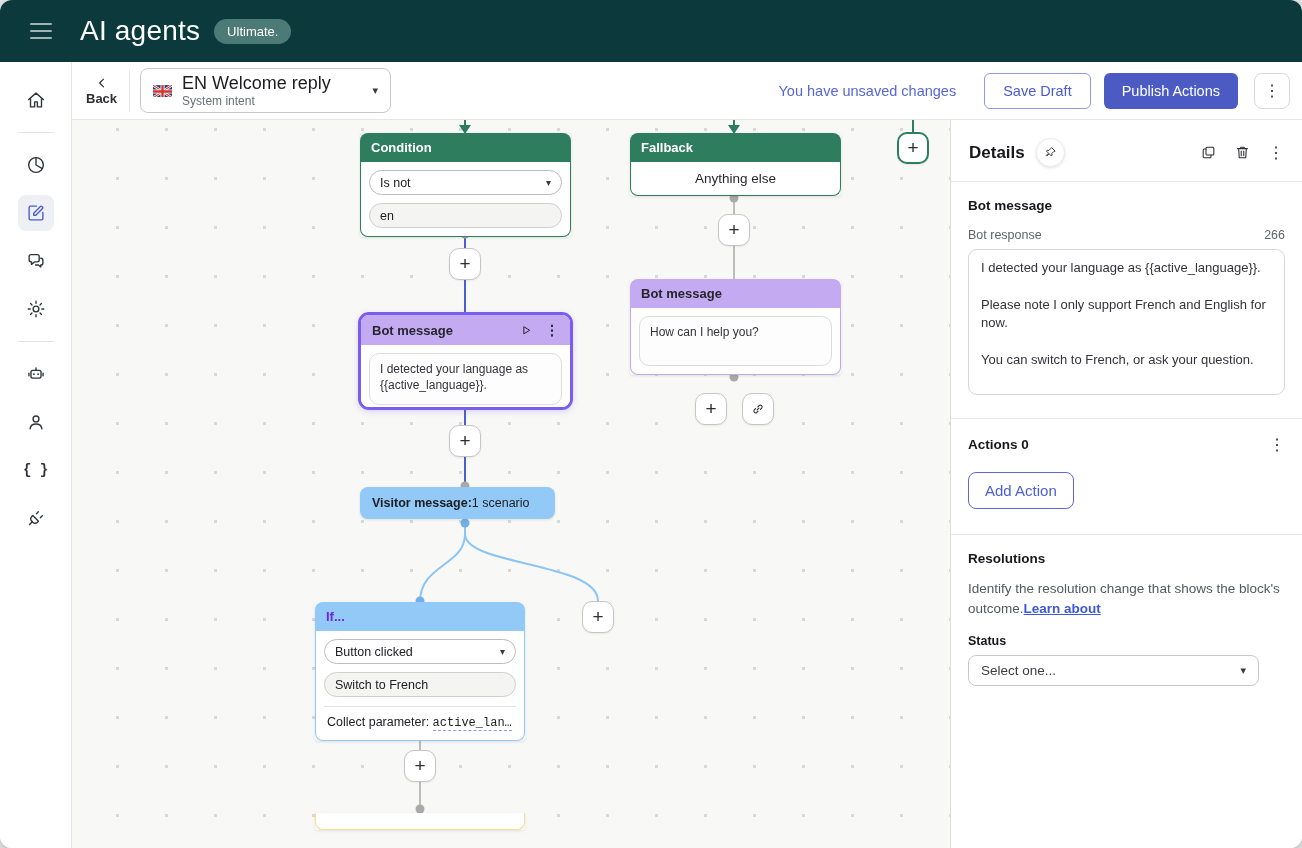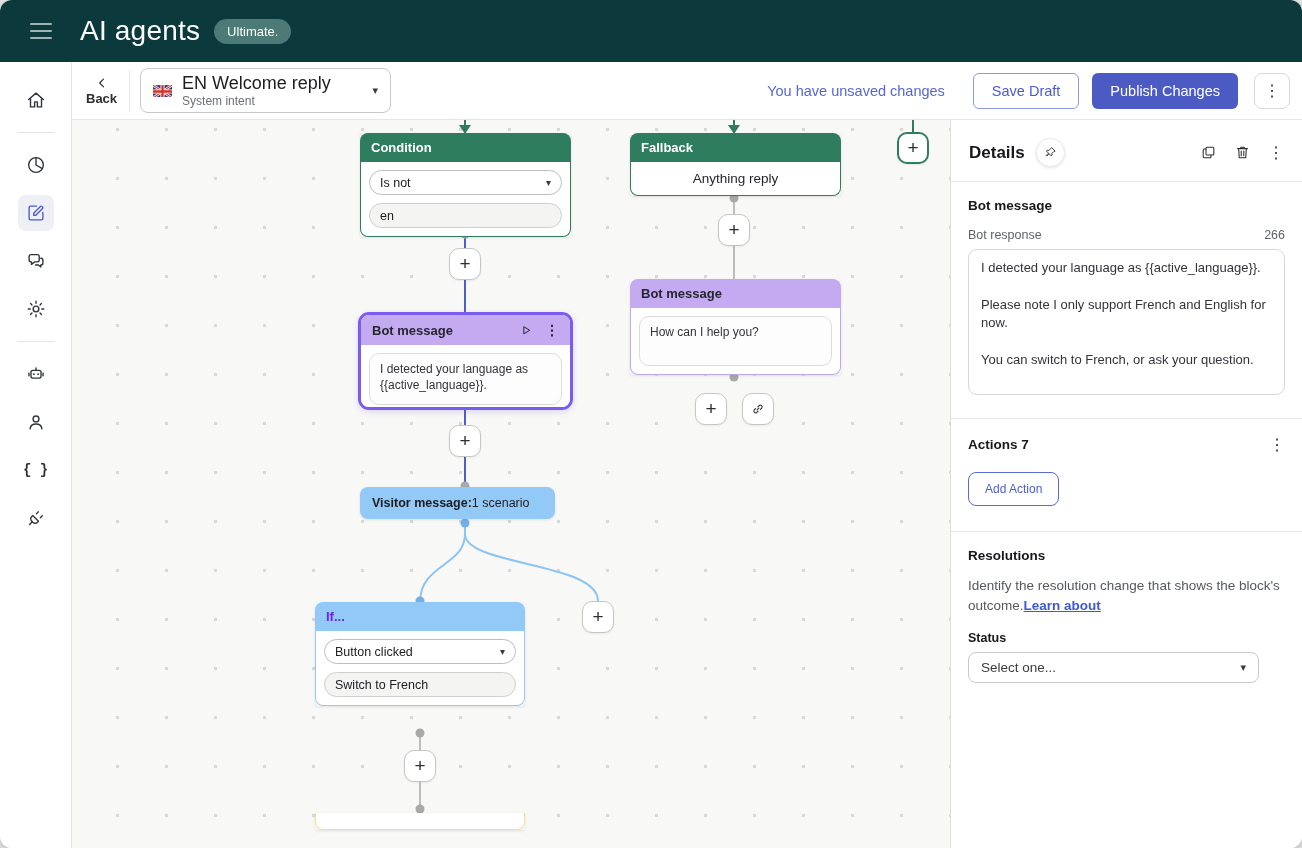--- a/index.html
+++ b/index.html
@@ -88,21 +88,21 @@
   .pin-circle svg { width:15px; height:15px; stroke:#2e2e33; fill:none; stroke-width:1.5; stroke-linecap:round; stroke-linejoin:round; }
   .d-kebab { font-size:16px; color:#2e2e33; cursor:pointer; }
   .d-div { height:1px; background:#e8e8e8; }
   .d-section { padding:16px 17px; }
   .d-sec-title { font-size:13.5px; font-weight:700; color:#17171c; }
   .d-label-row { display:flex; align-items:baseline; margin-top:15px; }
   .d-label { font-size:12.5px; color:#5f6369; }
   .d-count { margin-left:auto; font-size:12.5px; color:#5f6369; }
   .d-textarea { margin-top:7px; border:1px solid #d8d8d8; border-radius:9px; padding:9px 12px; font-size:13px; line-height:1.42; color:#33333a; white-space:pre-line; height:146px; overflow:hidden; background:#fff; cursor:text; }
   .actions-row { display:flex; align-items:center; }
-  .add-action { margin-top:18px; border:1px solid #5b6ad6; background:#fff; color:#4c5ed1; font-size:12px; border-radius:8px; padding:9px 16px; cursor:pointer; font-family:inherit; }
+  .add-action { margin-top:18px; border:1px solid #5b6ad6; background:#fff; color:#4c5ed1; font-size:15px; border-radius:8px; padding:9px 16px; cursor:pointer; font-family:inherit; }
   .res-desc { margin-top:13px; font-size:13.5px; line-height:1.5; color:#55585f; }
   .learn-link { color:#3d59d6; font-weight:700; text-decoration:underline; cursor:pointer; }
   .status-label { margin-top:14px; font-size:12.5px; font-weight:700; color:#17171c; }
   .status-select { margin-top:7px; width:291px; height:31px; border:1px solid #c9c9c9; border-radius:8px; display:flex; align-items:center; padding:0 12px; font-size:13.5px; color:#3c3c42; cursor:pointer; background:#fff;gap:8px; }
   .status-select .caret { margin-left:auto; }
 </style>
 </head>
 <body>
 
 <div id="app">
@@ -195,21 +195,21 @@
       </span>
       <span class="intent-text">
         <div class="intent-title">EN Welcome reply</div>
         <div class="intent-sub">System intent</div>
       </span>
       <span class="caret">▾</span>
     </div>
     <div class="toolbar-right">
       <span class="unsaved">You have unsaved changes</span>
       <button class="btn-outline">Save Draft</button>
-      <button class="btn-primary">Publish Changes</button>
+      <button class="btn-primary">Publish Actions</button>
       <div class="tb-kebab">
           <span>⋮</span>
         </div>
     </div>
   </div>
 
   <div class="canvas">
     <svg class="edges" viewBox="0 0 878 728">
 
       <path d="M393 0 V7" stroke="#2e7d5f" stroke-width="2" fill="none"></path>
@@ -247,21 +247,21 @@
         <div class="mini-input">en</div>
       </div>
     </div>
 
     <div class="plus-btn" style="left:377px; top:128px;">
         <span>+</span>
       </div>
 
     <div class="node green" style="left:558px; top:13px; width:211px;">
       <div class="node-header">Fallback</div>
-      <div class="node-body" style="text-align:center; font-size:13.5px; color:#26262e; padding:9px 8px;">Anything reply</div>
+      <div class="node-body" style="text-align:center; font-size:13.5px; color:#26262e; padding:9px 8px;">Anything else</div>
     </div>
 
     <div class="plus-btn" style="left:646px; top:94px;">
         <span>+</span>
       </div>
 
     <div class="selected-wrap" style="left:286px; top:192px; width:215px; height:98px;">
       <div class="node-header">
         <span>Bot message</span>
         <span class="hdr-icons">
@@ -309,20 +309,23 @@
       </div>
 
     <div class="node blue" style="left:243px; top:482px; width:210px;">
       <div class="node-header">If...</div>
       <div class="node-body">
         <div class="mini-select">
           <span>Button clicked</span>
           <span class="caret">▾</span>
         </div>
         <div class="mini-input">Switch to French</div>
+        <div class="collect-row">
+          <span>Collect parameter: </span><span class="collect-param">active_lan…</span>
+        </div>
       </div>
     </div>
 
     <div class="plus-btn" style="left:332px; top:630px;">
         <span>+</span>
       </div>
 
     <div class="node yellow" style="left:243px; top:693px; width:210px;">
       <div class="node-body" style="height:14px;"></div>
     </div>
@@ -363,21 +366,21 @@
       <div class="d-textarea">I detected your language as {{active_language}}.
 
 Please note I only support French and English for now.
 
 You can switch to French, or ask your question.</div>
     </div>
     <div class="d-div"></div>
 
     <div class="d-section" style="padding-bottom:25px;">
       <div class="actions-row">
-        <span class="d-sec-title">Actions 7</span>
+        <span class="d-sec-title">Actions 0</span>
         <span class="d-kebab" style="margin-left:auto;">⋮</span>
       </div>
       <button class="add-action">Add Action</button>
     </div>
     <div class="d-div"></div>
 
     <div class="d-section">
       <div class="d-sec-title">Resolutions</div>
       <div class="res-desc">
         <span>Identify the resolution change that shows the block's outcome.</span><span class="learn-link">Learn about</span>

